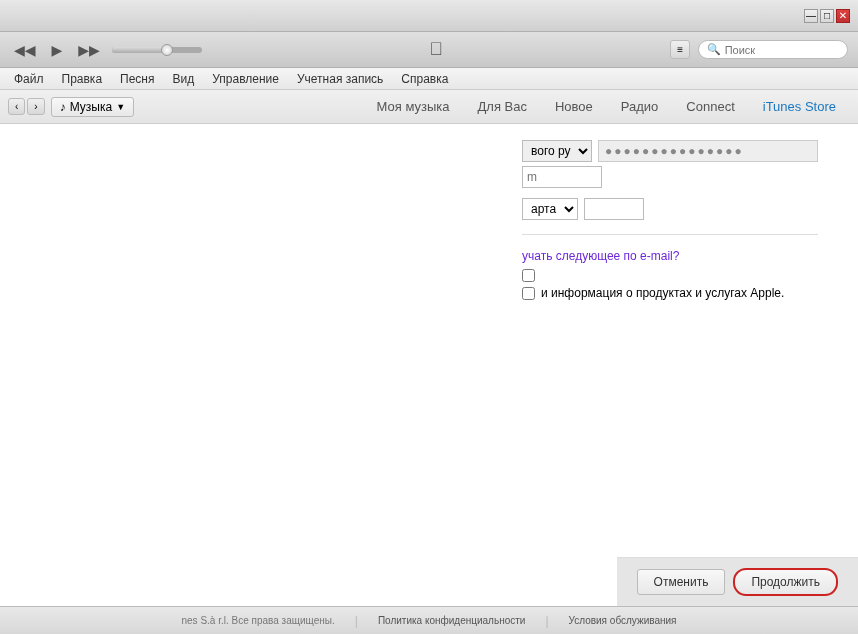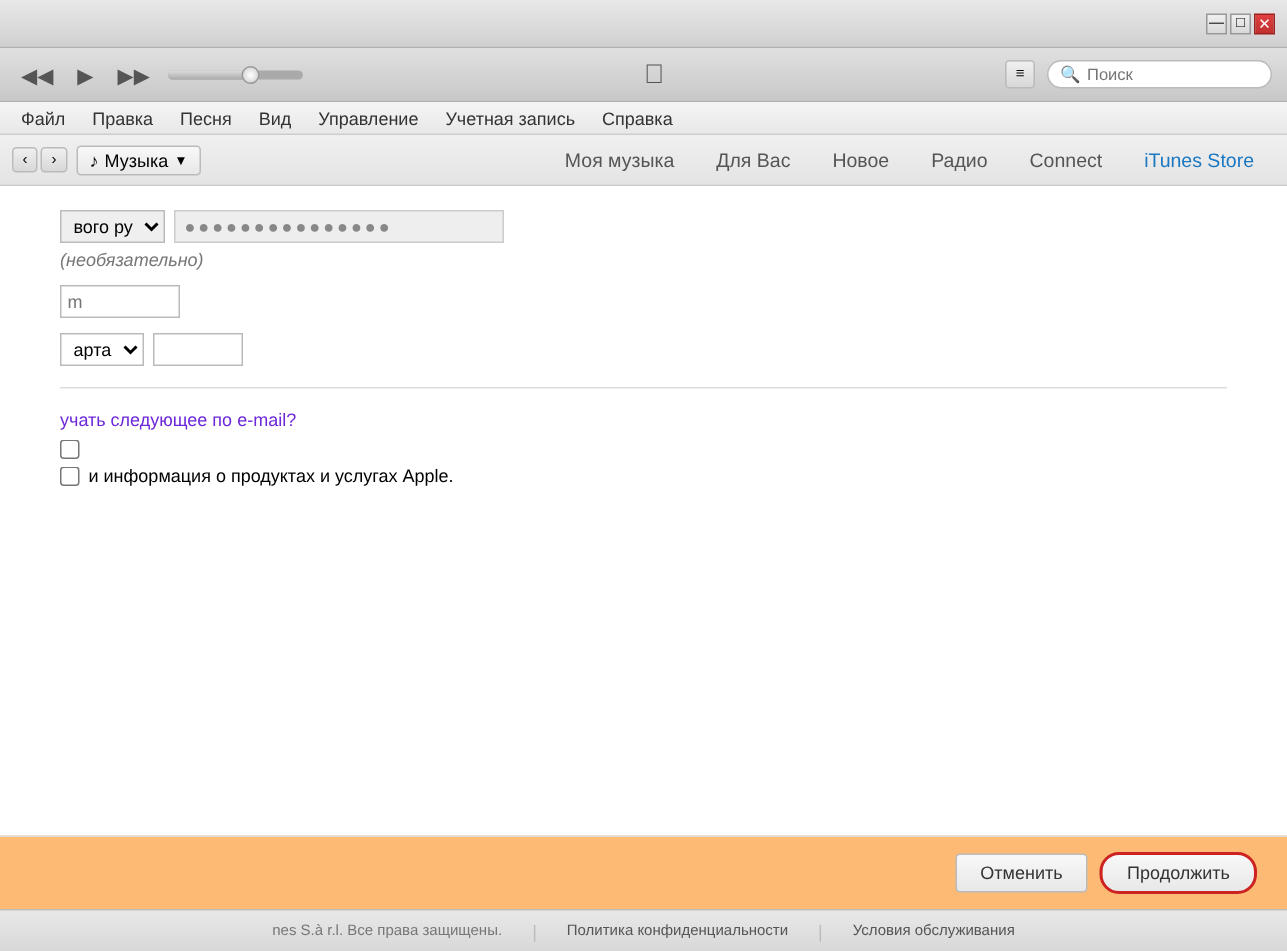--- a/index.html
+++ b/index.html
@@ -186,20 +186,21 @@
       font-weight: 500;
     }
 
     
     .main-content {
       background: white;
       height: calc(634px - 32px - 36px - 22px - 34px - 28px);
       overflow-y: auto;
       display: flex;
       flex-direction: column;
+      align-items: flex-end;
     }
 
     .content-inner {
       padding: 16px 40px;
       flex: 1;
     }
 
     .field-row {
       margin-bottom: 10px;
     }
@@ -277,21 +278,21 @@
     }
 
     
     .button-row {
       display: flex;
       justify-content: flex-end;
       align-items: center;
       gap: 8px;
       padding: 10px 20px;
       border-top: 1px solid #ddd;
-      background: #fdba74;
+      background: #e5e5e5;
     }
     .btn-cancel {
       background: linear-gradient(to bottom, #f8f8f8, #e8e8e8);
       border: 1px solid #bbb;
       border-radius: 3px;
       padding: 5px 16px;
       font-size: 12px;
       cursor: pointer;
       color: #333;
     }
@@ -417,21 +418,20 @@
       <div style="display:flex;align-items:center;gap:2px;">
         <select style="height:22px;font-size:12px;border:1px solid #bbb;padding:1px 4px;">
           <option>вого ру</option>
         </select>
       </div>
       <div class="obscured-field">
         <span style="color:#888;letter-spacing:2px;">●●●●●●●●●●●●●●●</span>
       </div>
     </div>
 
-    <div class="optional-label">(необязательно)</div>
 
 
     <div class="field-row">
       <input class="text-input" type="text" placeholder="m" style="">
     </div>
 
     <div class="field-row">
       <div class="date-row">
         <select class="month-select">
           <option>арта</option>

